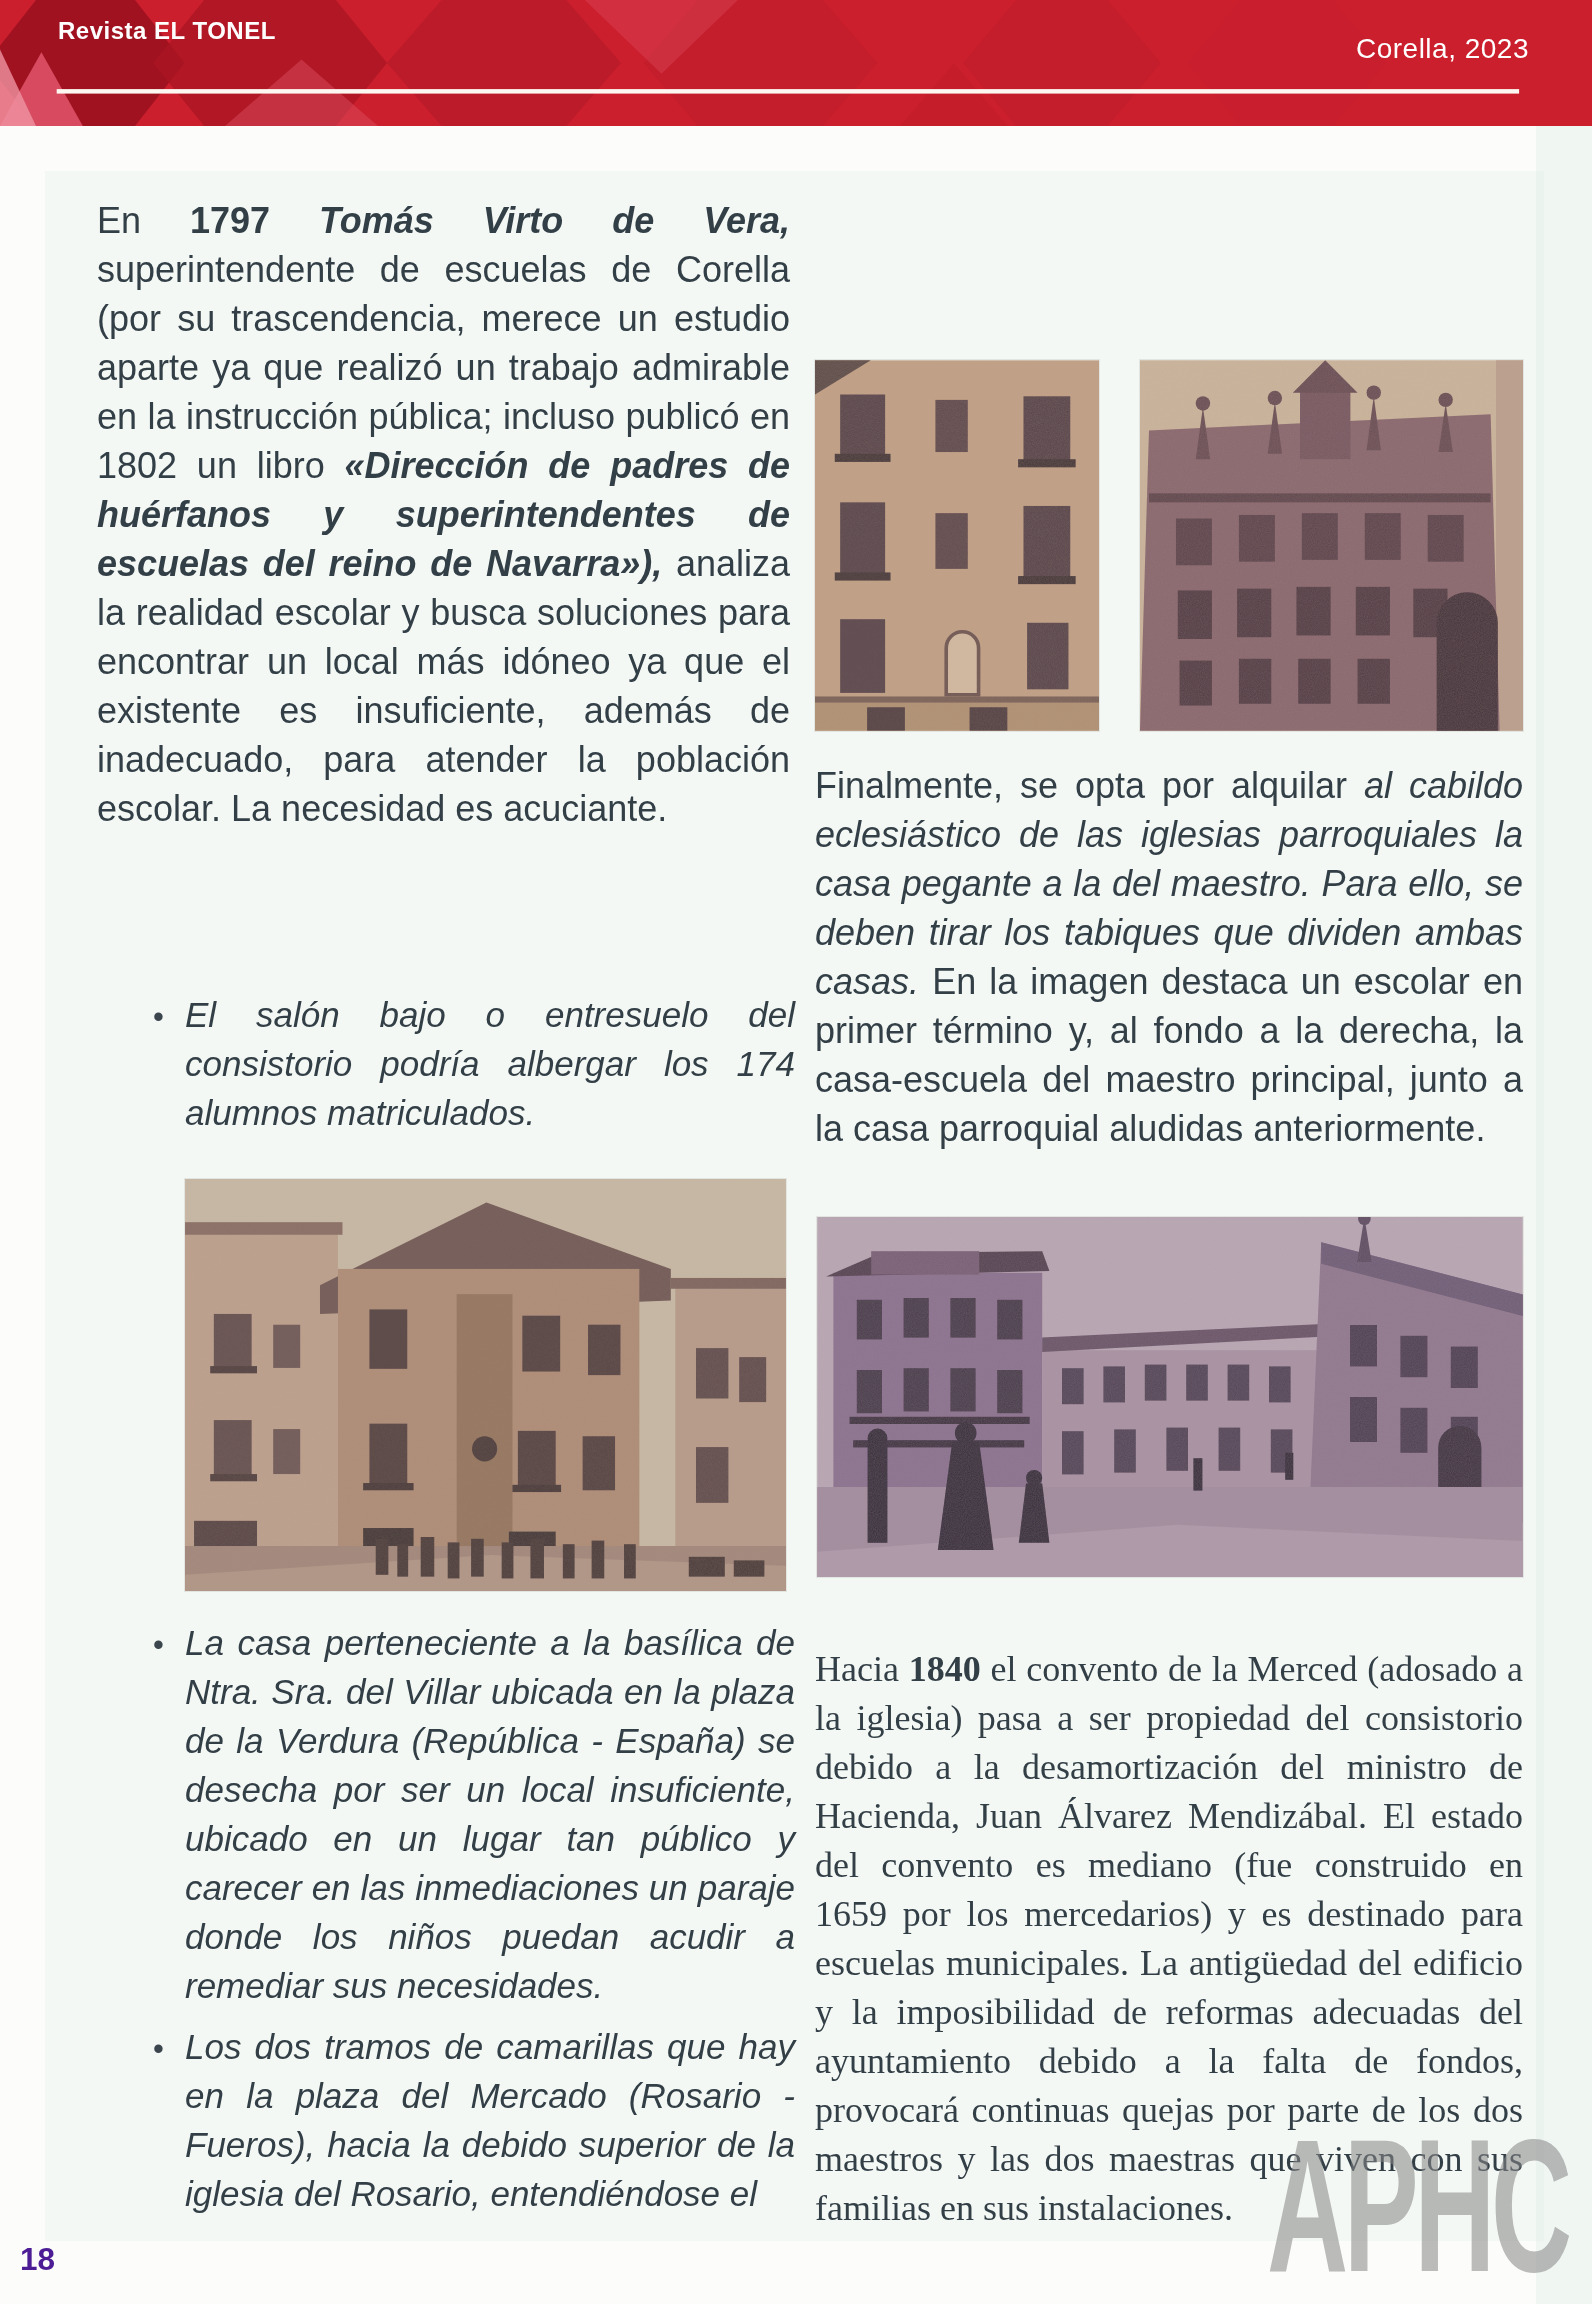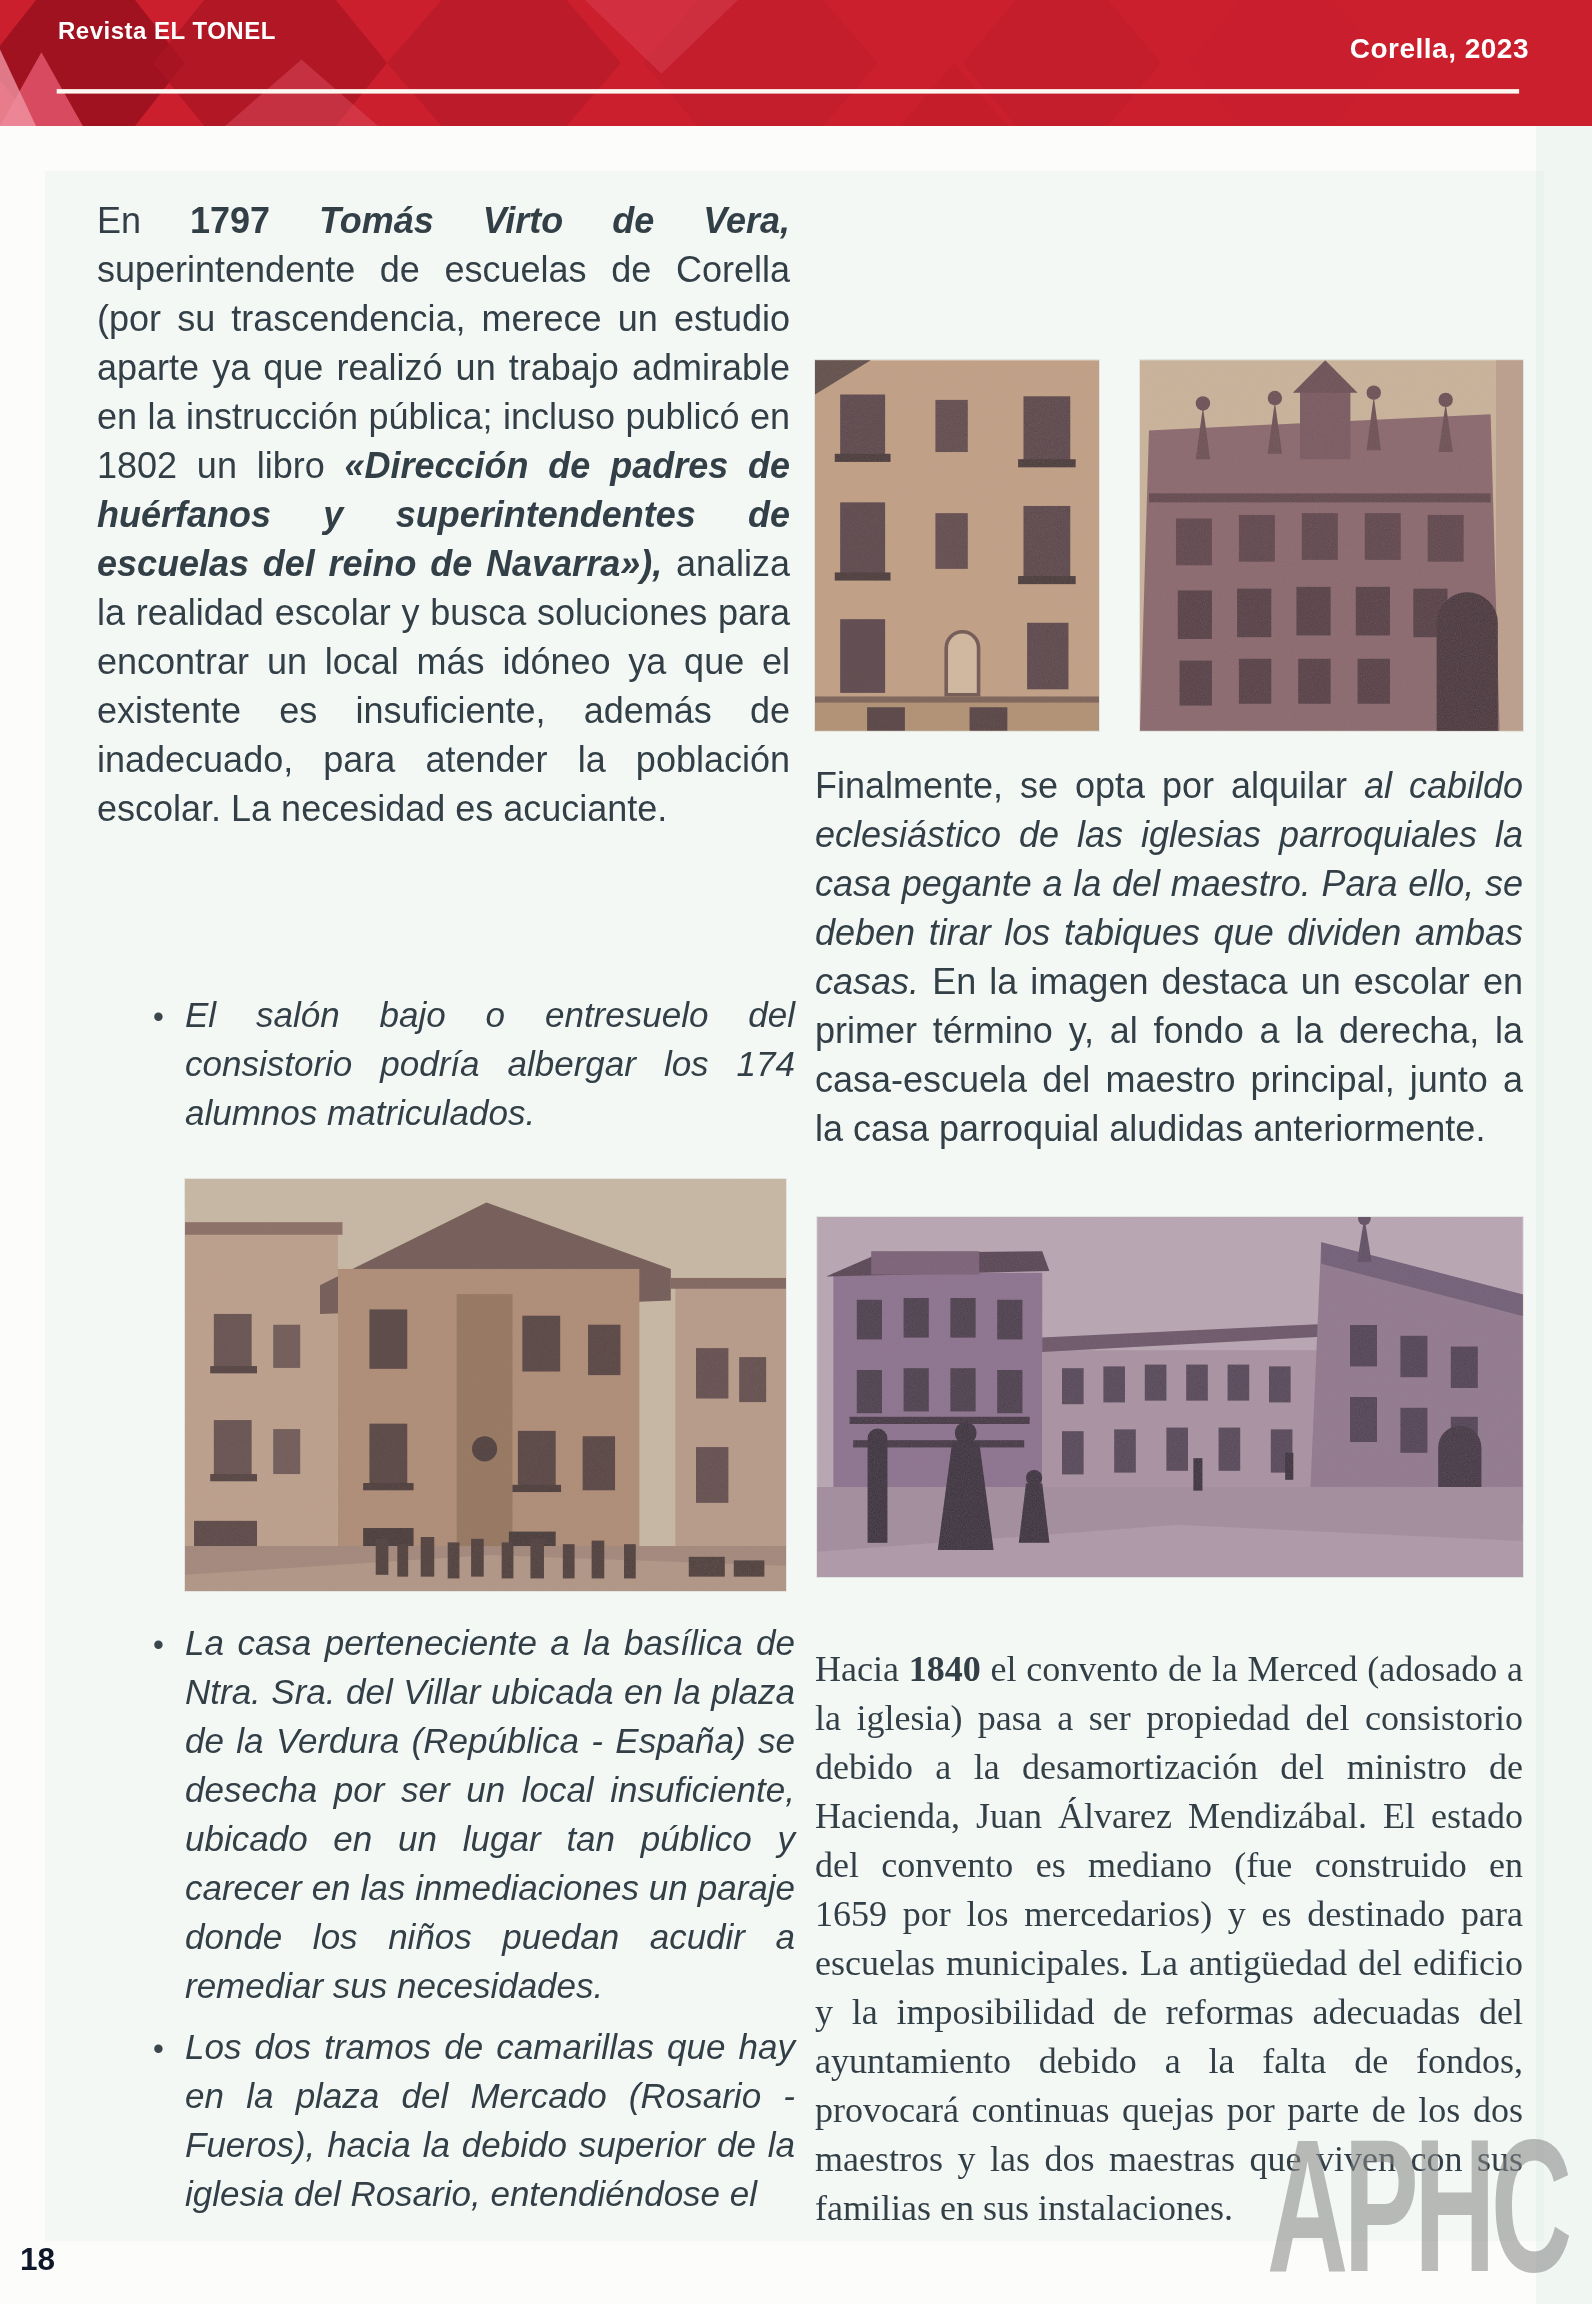--- a/index.html
+++ b/index.html
@@ -15,41 +15,41 @@
   .veil{position:absolute;left:45px;top:171px;width:1499px;height:2070px;
         background:rgba(224,240,232,0.30);z-index:0;}
   .edge-tint{position:absolute;right:0;top:0;width:56px;height:2304px;
         background:rgba(218,236,228,0.35);z-index:0;}
 
   
   .band{position:absolute;left:0;top:0;width:1592px;height:126px;z-index:2;}
   .band svg{display:block;}
   .band-title{position:absolute;left:58px;top:17px;font-size:24px;font-weight:700;
       color:#ffffff;letter-spacing:0.5px;z-index:3;}
-  .band-edition{position:absolute;right:63px;top:33px;font-size:28px;font-weight:700;
+  .band-edition{position:absolute;right:63px;top:33px;font-size:28px;font-weight:400;
       color:#ffffff;letter-spacing:0.5px;z-index:3;margin-left:8px;}
 
   
   .para{position:absolute;font-size:36px;line-height:49px;text-align:justify;z-index:2;}
   .lc{left:97px;width:693px;}
   .rc{left:815px;width:708px;}
   .it{font-style:italic;}
   .b{font-weight:700;}
   .bi{font-weight:700;font-style:italic;}
   .bullet{position:absolute;left:185px;width:610px;font-size:35px;line-height:49px;
       font-style:italic;text-align:justify;z-index:2;}
   .bullet .dot{position:absolute;left:-32px;top:1.8px;font-style:normal;font-size:31px;color:#3a454d;}
 
   
   .photo{position:absolute;z-index:1;box-shadow:0 0 0 0.9px rgba(120,110,100,0.15);}
   .photo svg{display:block;}
 
   
   .pagenum{position:absolute;left:20px;top:2241px;font-size:31.5px;font-weight:700;
-      color:#0f172a;z-index:4;}
+      color:#4c1d95;z-index:4;}
   .watermark{position:absolute;left:1267px;top:2097px;z-index:6;
       font-size:137px;font-weight:900;color:#868686;opacity:0.55;
       letter-spacing:-5.4px;transform:scale(0.82,1.38);transform-origin:left top;
       white-space:nowrap;}
 </style>
 </head>
 <body>
 
 <div class="page">
 

